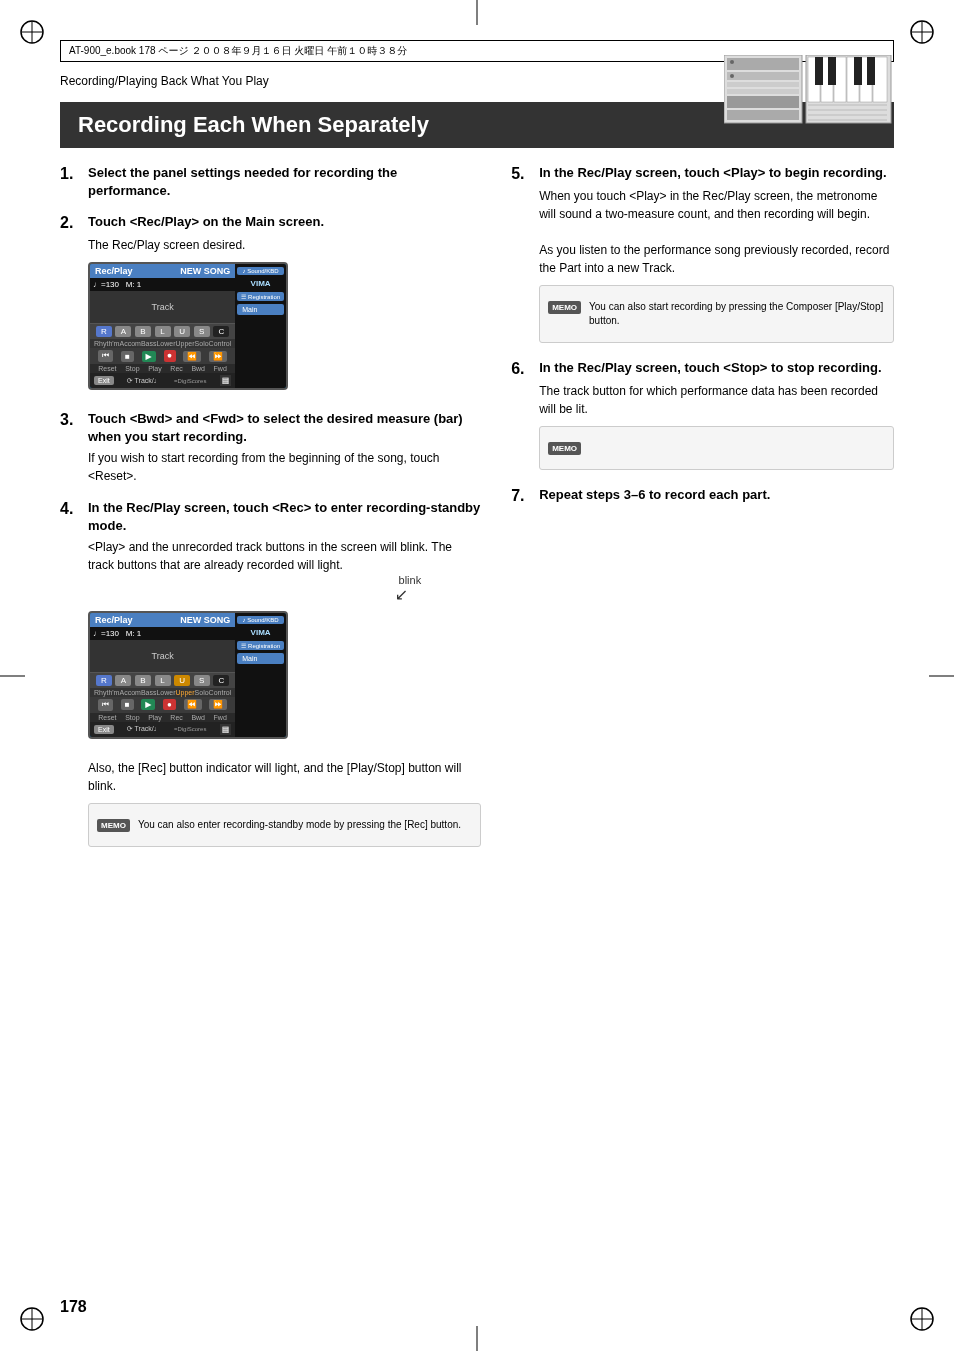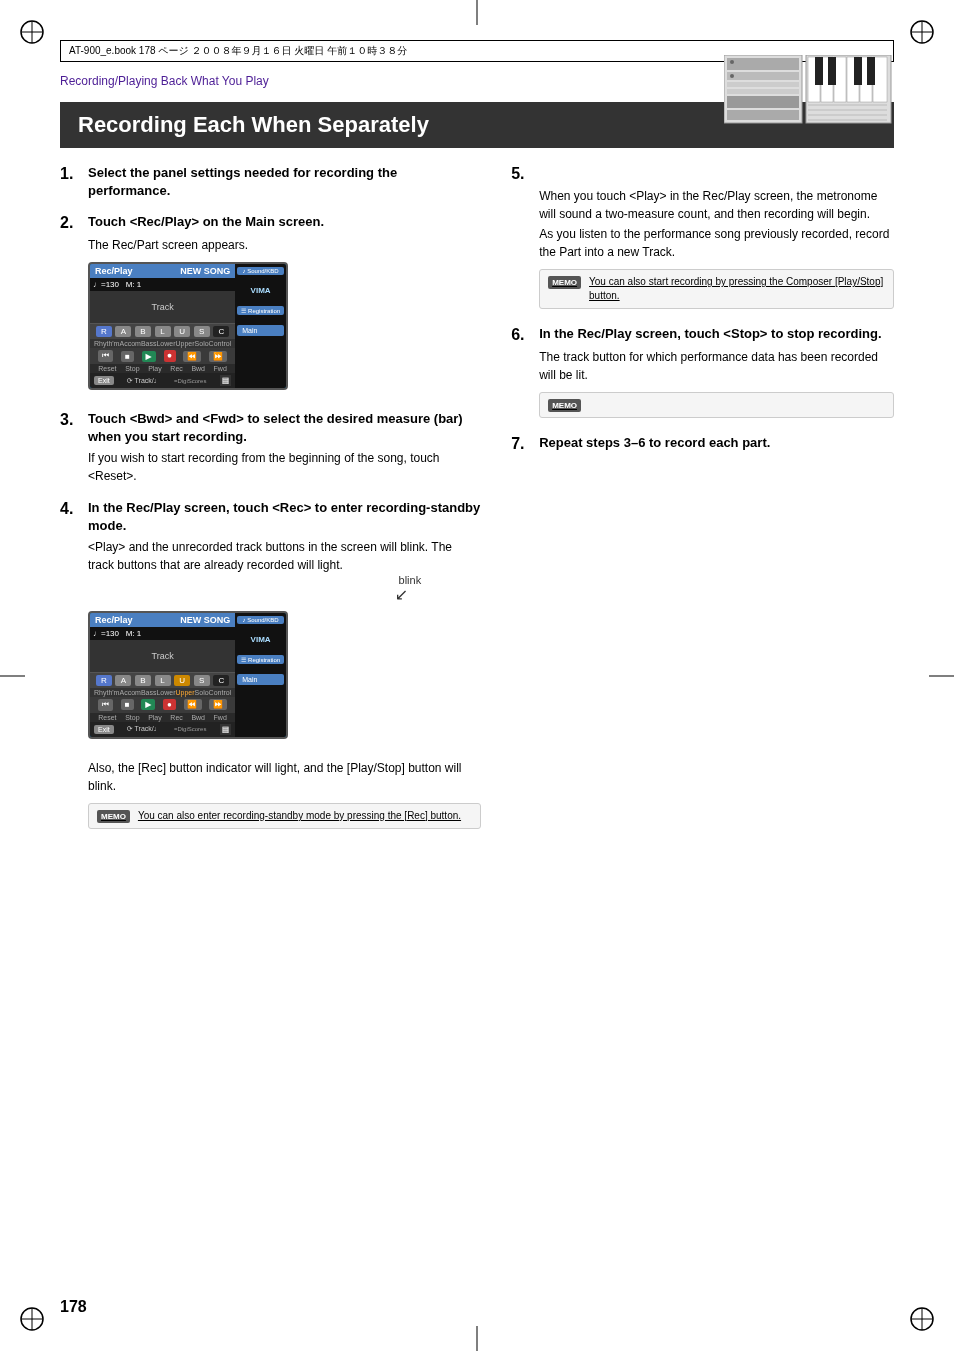--- a/index.html
+++ b/index.html
@@ -49,21 +49,21 @@
       position: absolute;
       top: 55px;
       right: 60px;
       width: 170px;
       height: 70px;
     }
 
     
     .page-subtitle {
       font-size: 12px;
-      color: #4c1d95;
+      color: #000000;
       margin-bottom: 14px;
       margin-top: 8px;
     }
 
     
     .main-title-box {
       background: #333;
       color: #fff;
       padding: 10px 18px;
       font-size: 22px;
@@ -231,34 +231,33 @@
     }
     .screen-main-area {
       flex: 1;
     }
     .screen-right-panel {
       width: 55px;
       background: #111;
       padding: 3px 2px;
       display: flex;
       flex-direction: column;
-      gap: 10px;
+      gap: 3px;
     }
 
     
     .memo-box {
       display: flex;
       align-items: flex-start;
       gap: 8px;
       margin: 8px 0 8px 28px;
       background: #f5f5f5;
       border: 1px solid #ccc;
-      padding: 5px 8px;
+      padding: 14px 8px;
       border-radius: 3px;
-      text-decoration: underline;
     }
     .memo-tag {
       background: #555;
       color: #fff;
       font-size: 8px;
       font-weight: bold;
       padding: 2px 4px;
       border-radius: 2px;
       white-space: nowrap;
       margin-top: 1px;
@@ -379,21 +378,21 @@
           <span class="step-num">1.</span>
           <span class="step-title">Select the panel settings needed for recording the performance.</span>
         </div>
       </div>
 
       <div class="step">
         <div class="step-header">
           <span class="step-num">2.</span>
           <span class="step-title">Touch &lt;Rec/Play&gt; on the Main screen.</span>
         </div>
-        <div class="step-body">The Rec/Part screen appears.</div>
+        <div class="step-body">The Rec/Play screen desired.</div>
 
         <div class="screen-mockup">
           <div class="screen-with-side">
             <div class="screen-main-area">
               <div class="screen-title-bar">
                 <span>Rec/Play</span>
                 <span>NEW SONG</span>
               </div>
               <div class="screen-tempo">♩=130 &nbsp; M: 1</div>
               <div class="screen-track-bar">Track</div>
@@ -536,22 +535,23 @@
 
       </div>
 
     </div>
 
     <div class="col-right">
 
       <div class="step">
         <div class="step-header">
           <span class="step-num">5.</span>
-        </div>
-        <div class="step-body" style="margin-bottom:2px;">When you touch &lt;Play&gt; in the Rec/Play screen, the metronome will sound a two-measure count, and then recording will begin.</div>
+          <span class="step-title">In the Rec/Play screen, touch &lt;Play&gt; to begin recording.</span>
+        </div>
+        <div class="step-body" style="margin-bottom:18px;">When you touch &lt;Play&gt; in the Rec/Play screen, the metronome will sound a two-measure count, and then recording will begin.</div>
         <div class="step-body">As you listen to the performance song previously recorded, record the Part into a new Track.</div>
 
         <div class="memo-box">
           <span class="memo-tag">MEMO</span>
           <span class="memo-text">You can also start recording by pressing the Composer [Play/Stop] button.</span>
         </div>
       </div>
 
       <div class="step" style="margin-top:16px;">
         <div class="step-header">

